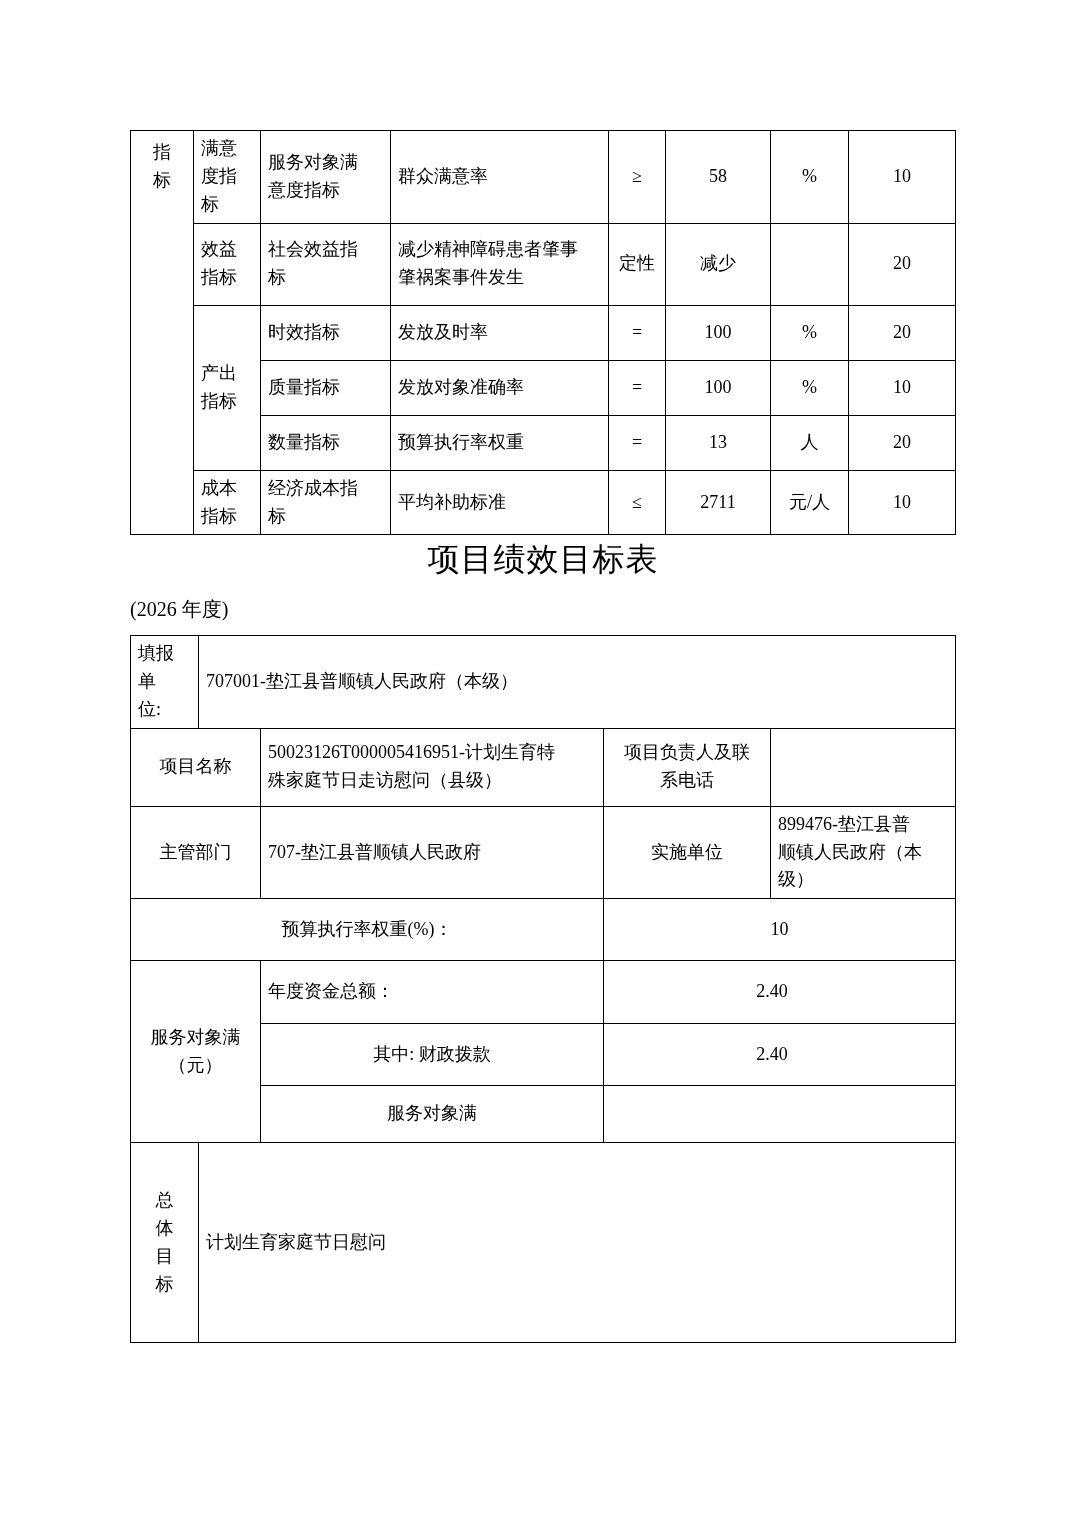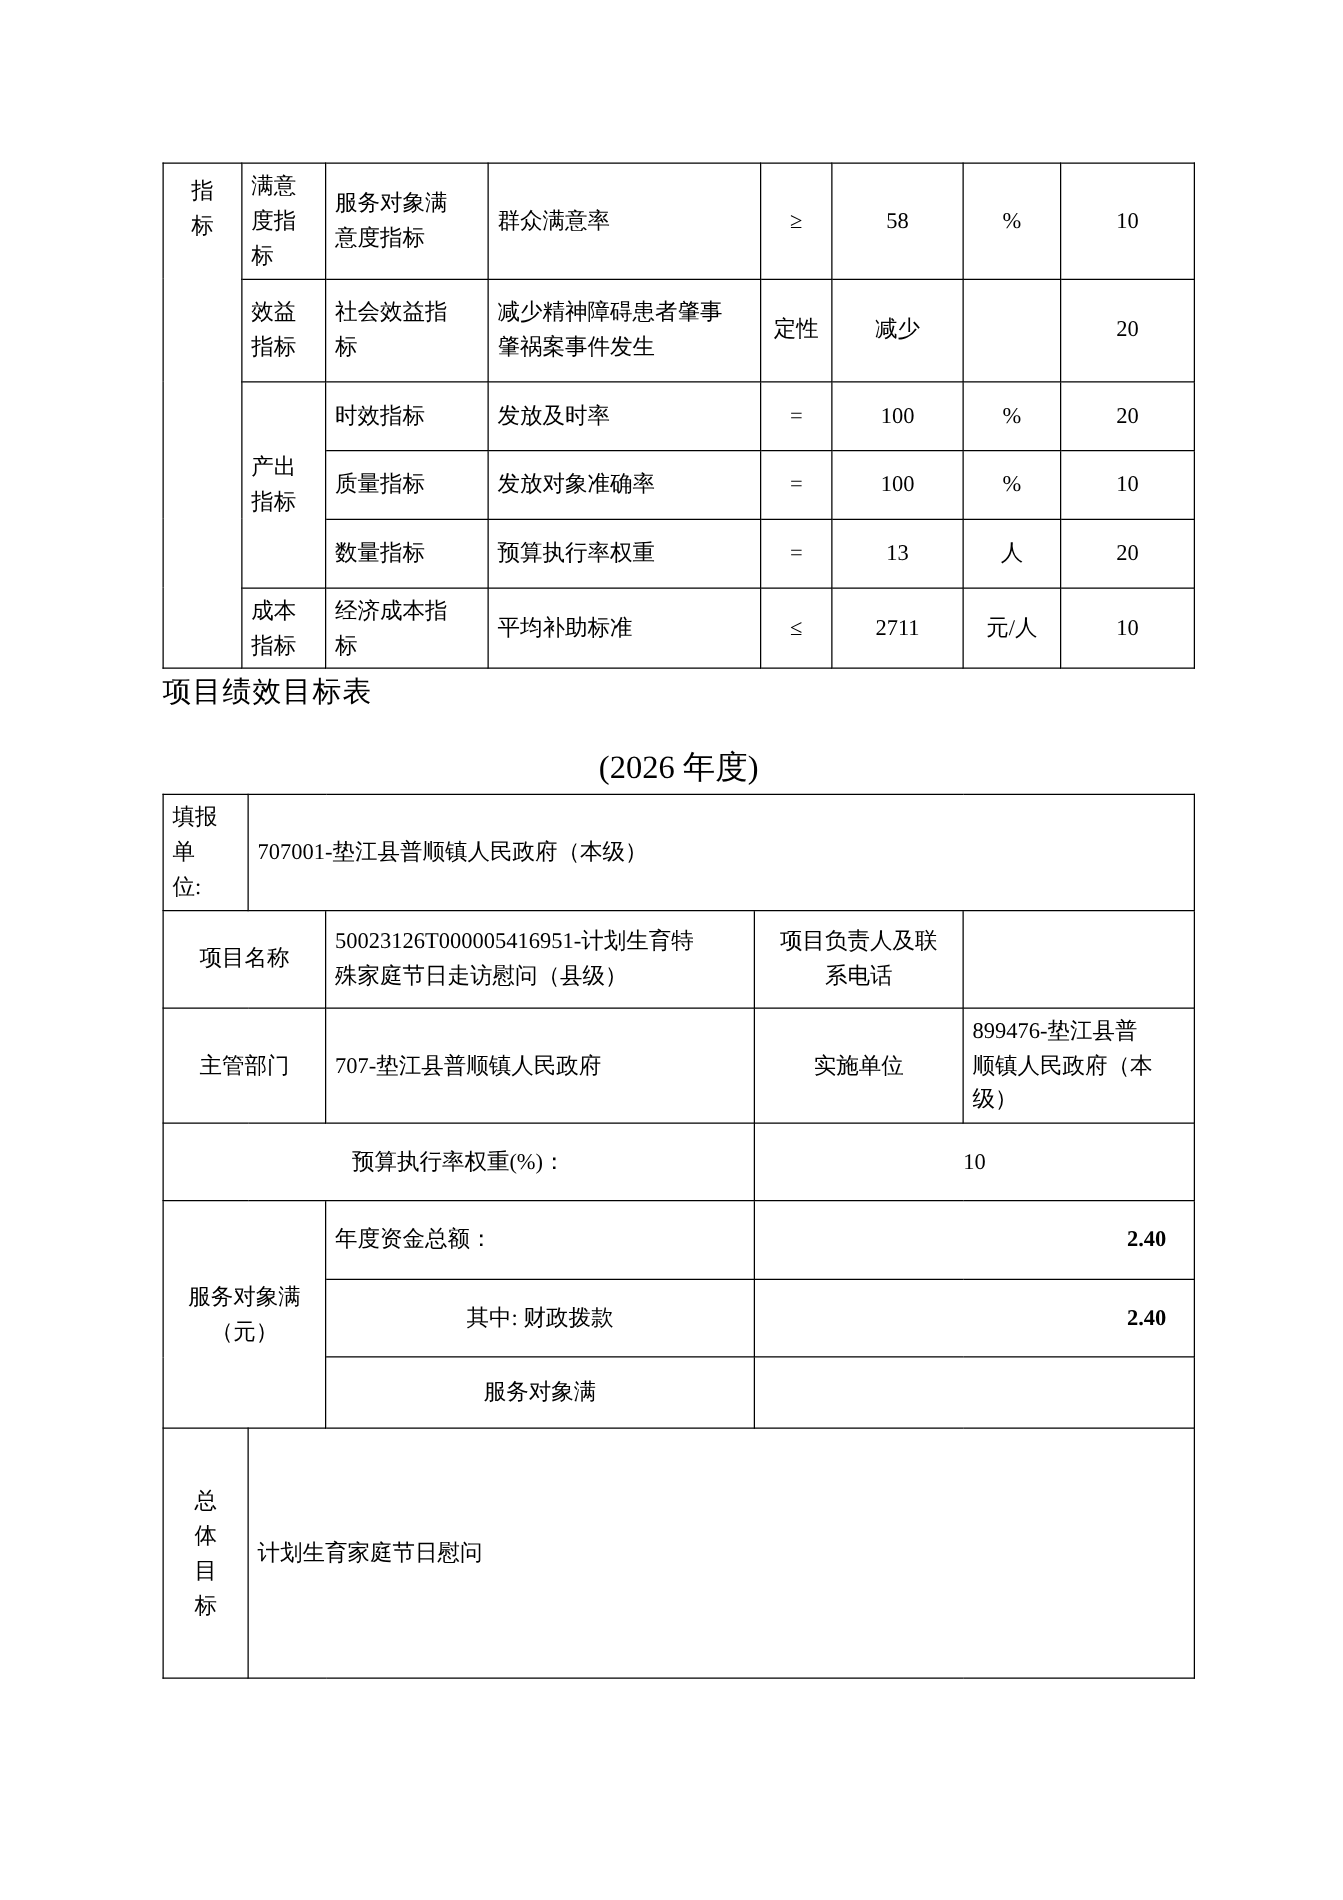--- a/index.html
+++ b/index.html
@@ -21,30 +21,30 @@
     padding:4px 7px;
     overflow:hidden;
     word-break:break-all;
   }
 
   .tbl1 { position:absolute; left:130px; top:130px; width:826px; }
   .tbl2 { position:absolute; left:130px; top:635px; width:826px; }
 
   .heading {
     position:absolute; left:130px; top:538px; width:826px;
-    font-size:23px; letter-spacing:1px;
+    text-align:center; font-size:32px; letter-spacing:1px;
   }
   .subheading {
     position:absolute; left:130px; top:596px; width:826px;
-    text-align:center; font-size:26px;
+    font-size:20px;
   }
 
   .c { text-align:center; }
   .l { text-align:left; }
-  .r { text-align:right; padding-right:22px;font-weight:bold; }
+  .r { text-align:center; padding-right:22px; }
   .vtop { vertical-align:top; padding-top:8px; }
 </style>
 </head>
 <body>
 
 <div class="page">
 
   <table class="tbl1">
     <colgroup>
       <col style="width:63px">

